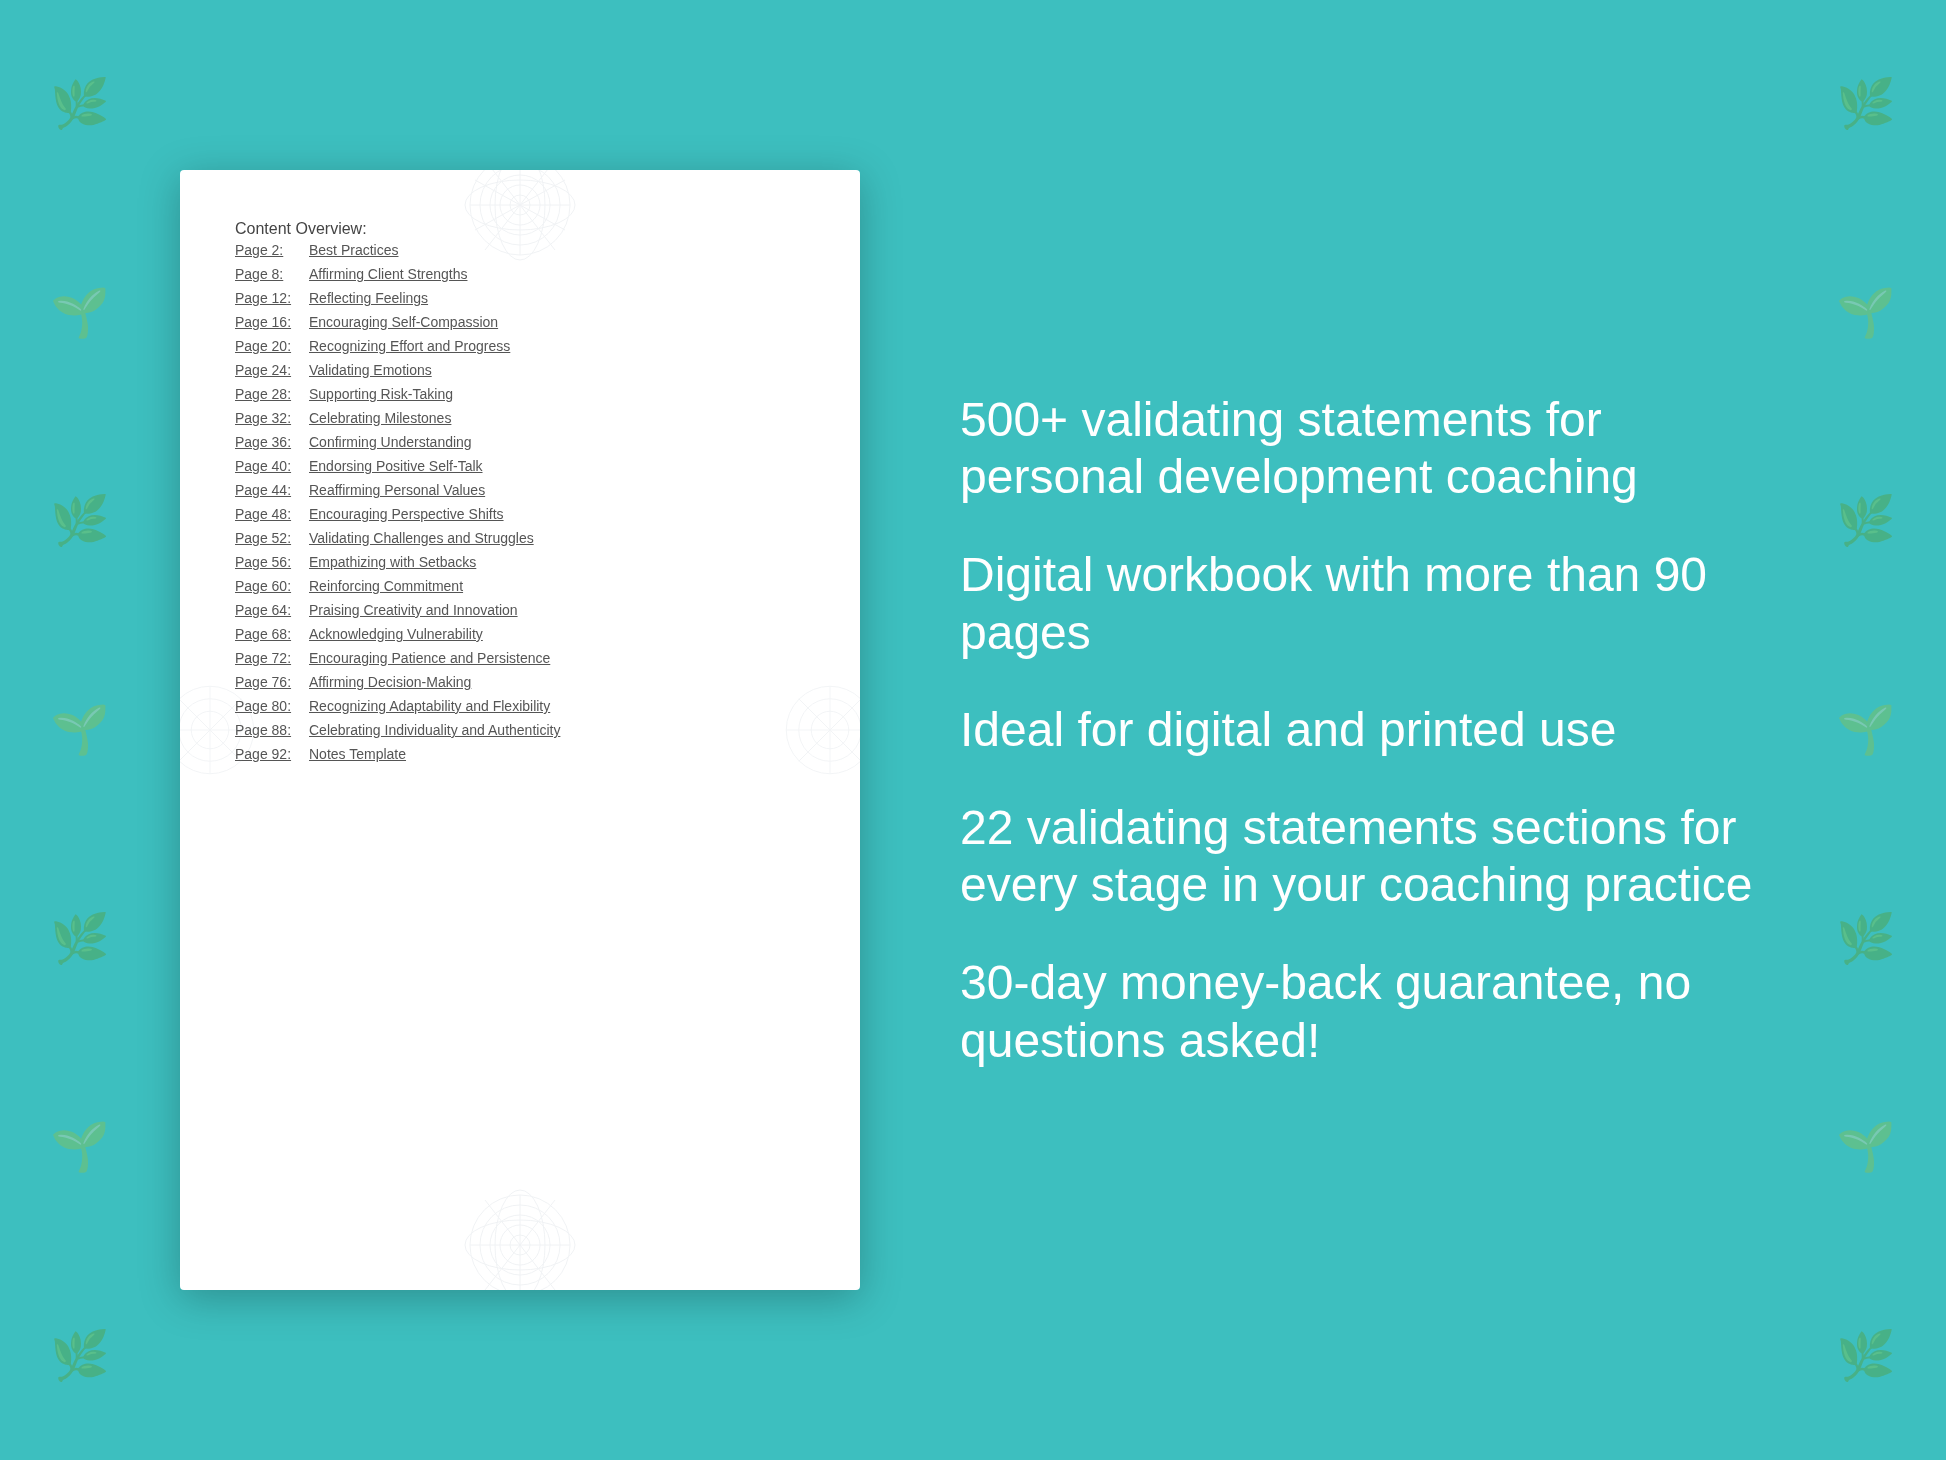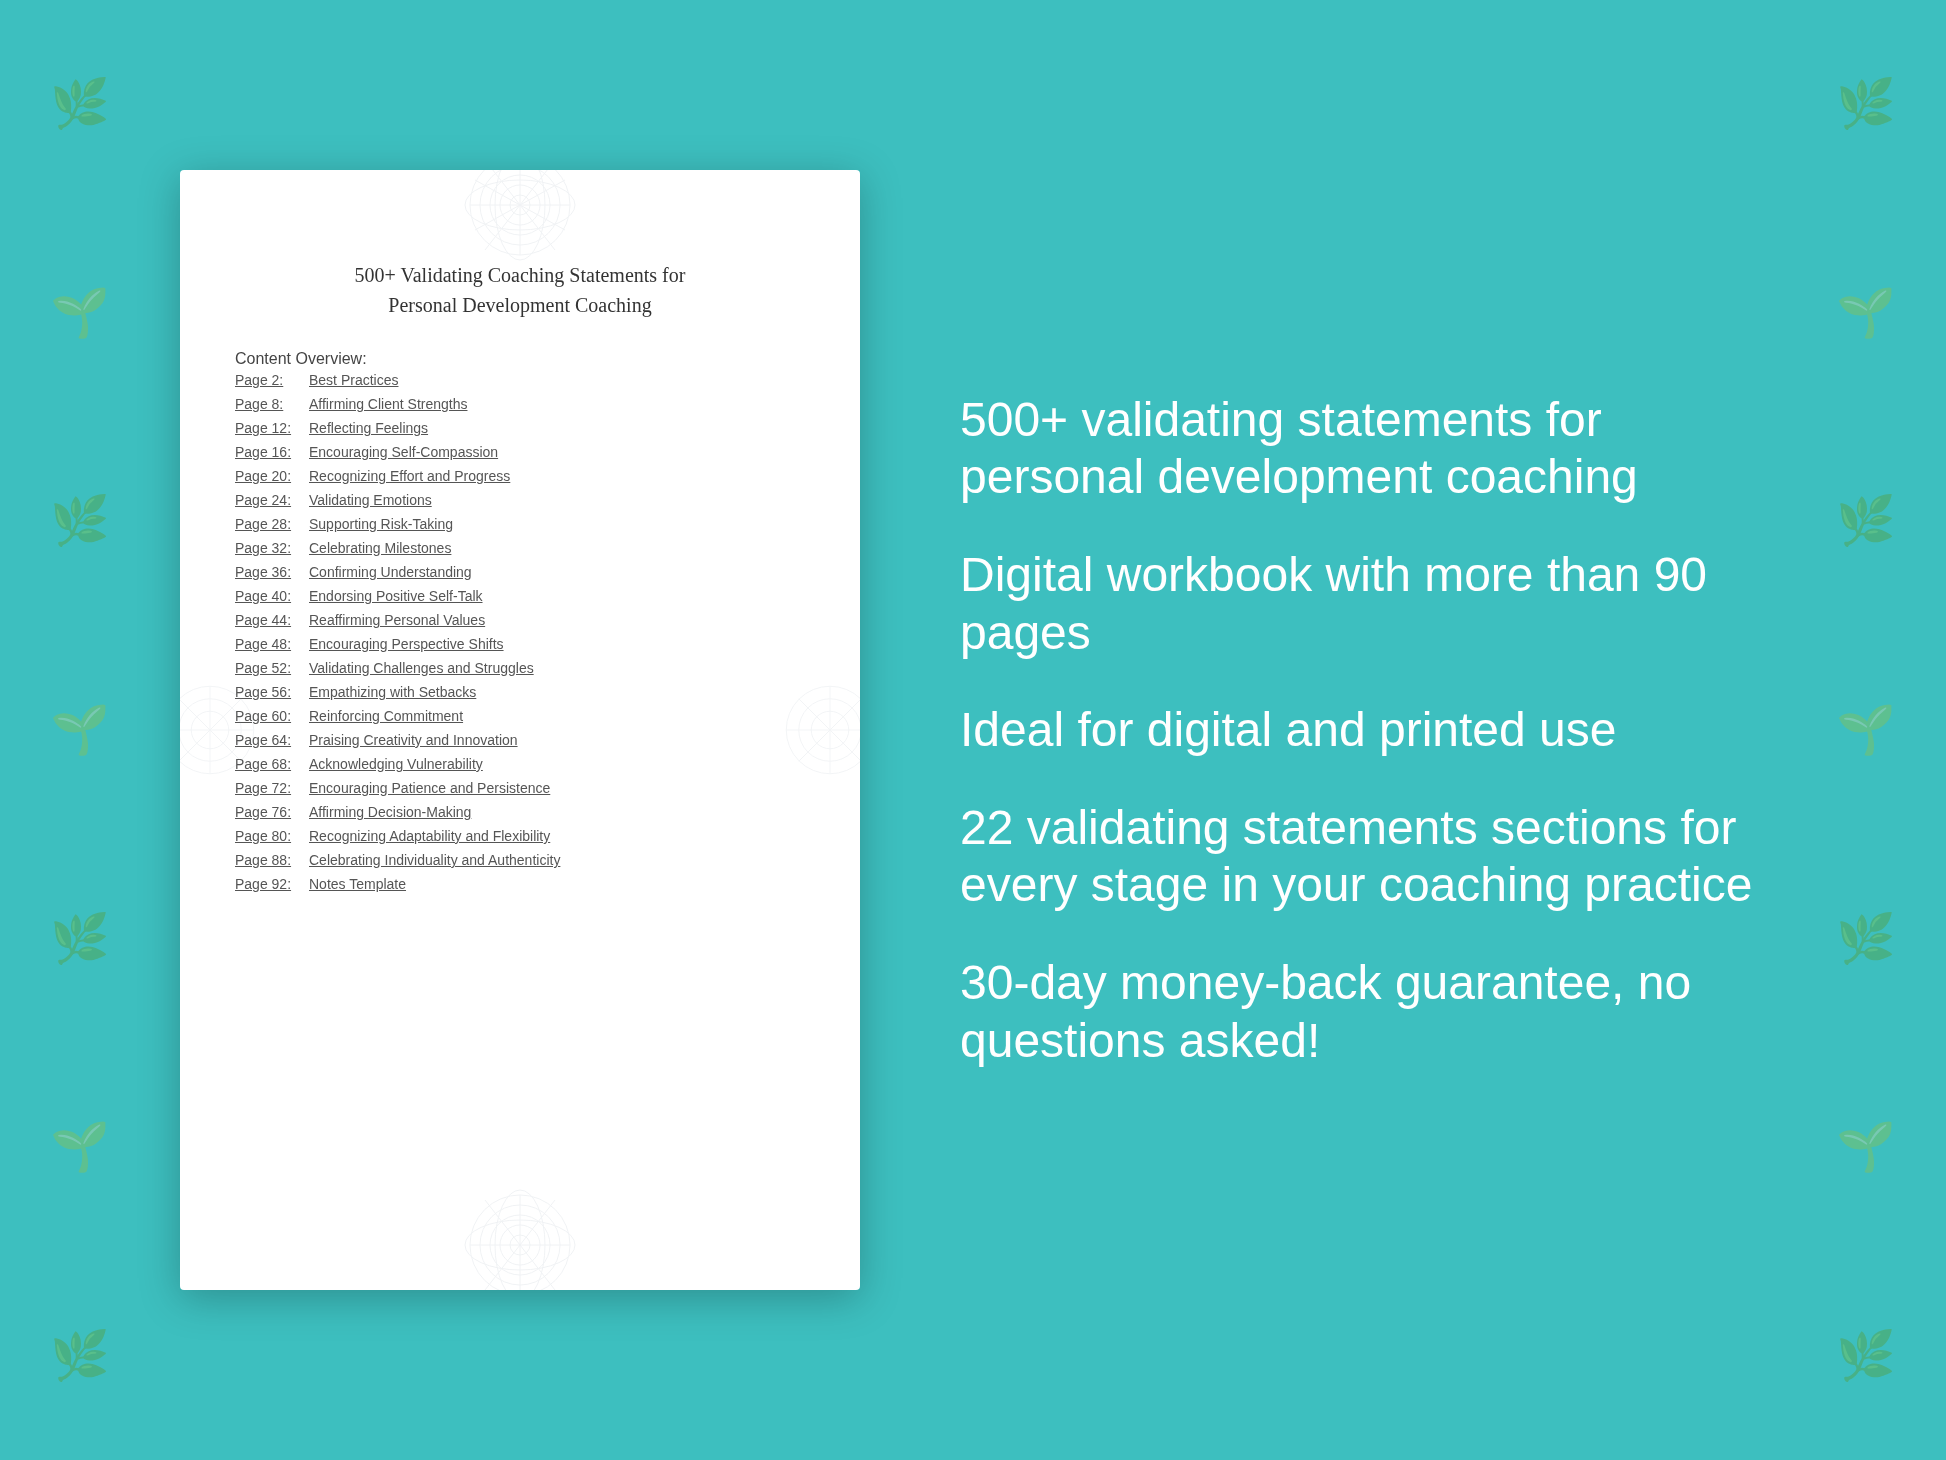--- a/index.html
+++ b/index.html
@@ -259,24 +259,20 @@
           <line x1="50" y1="60" x2="150" y2="60"></line>
           <line x1="100" y1="10" x2="100" y2="110"></line>
           <line x1="65" y1="15" x2="135" y2="105"></line>
           <line x1="135" y1="15" x2="65" y2="105"></line>
           <ellipse cx="100" cy="60" rx="55" ry="25"></ellipse>
           <ellipse cx="100" cy="60" rx="25" ry="55"></ellipse>
         </g>
       </svg>
     </div>
 
-    <div class="document-title">
-      <span>500+ Validating Coaching Statements for</span><br>
-      <span>Personal Development Coaching</span>
-    </div>
 
     <div class="content-overview-label">Content Overview:</div>
 
     <ul class="toc-list" id="toc-list">
     <li class="toc-item">
           <span class="toc-page">Page  2:</span>
           <span class="toc-title">Best Practices</span>
         </li>
         <li class="toc-item">
           <span class="toc-page">Page  8:</span>

